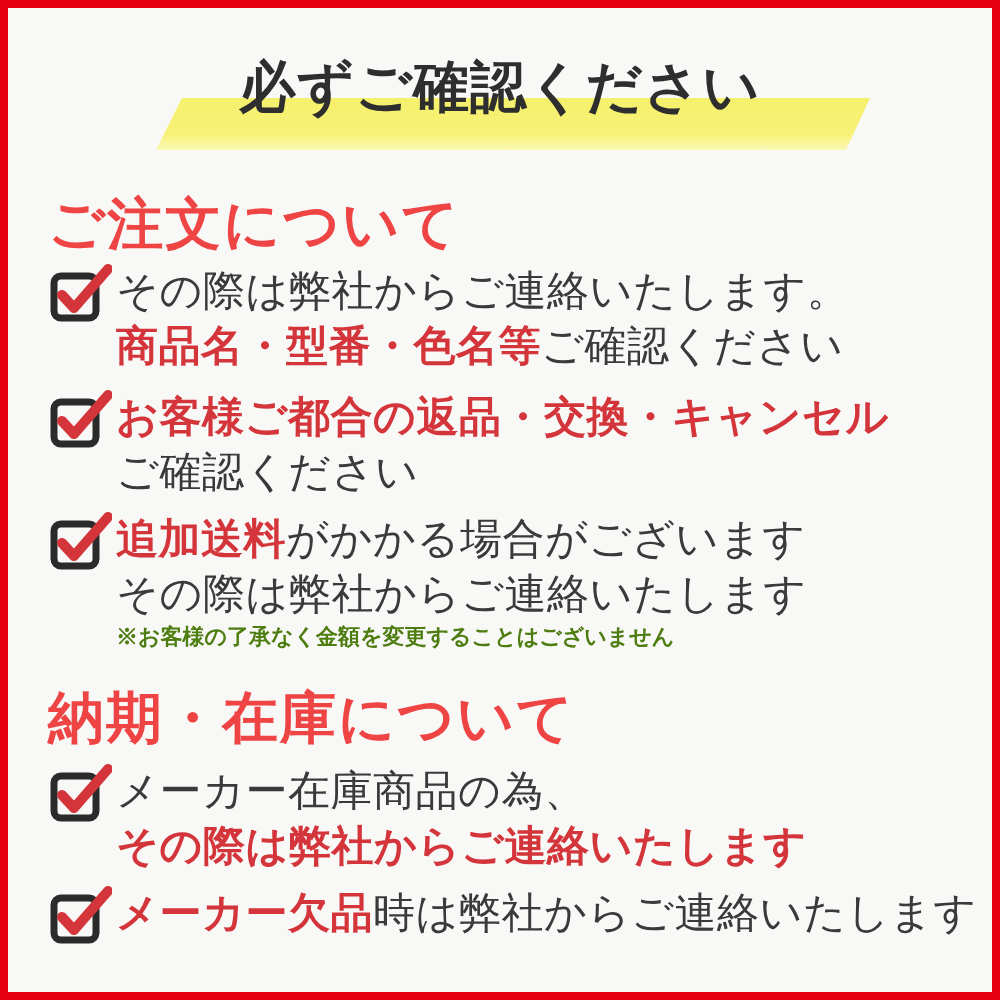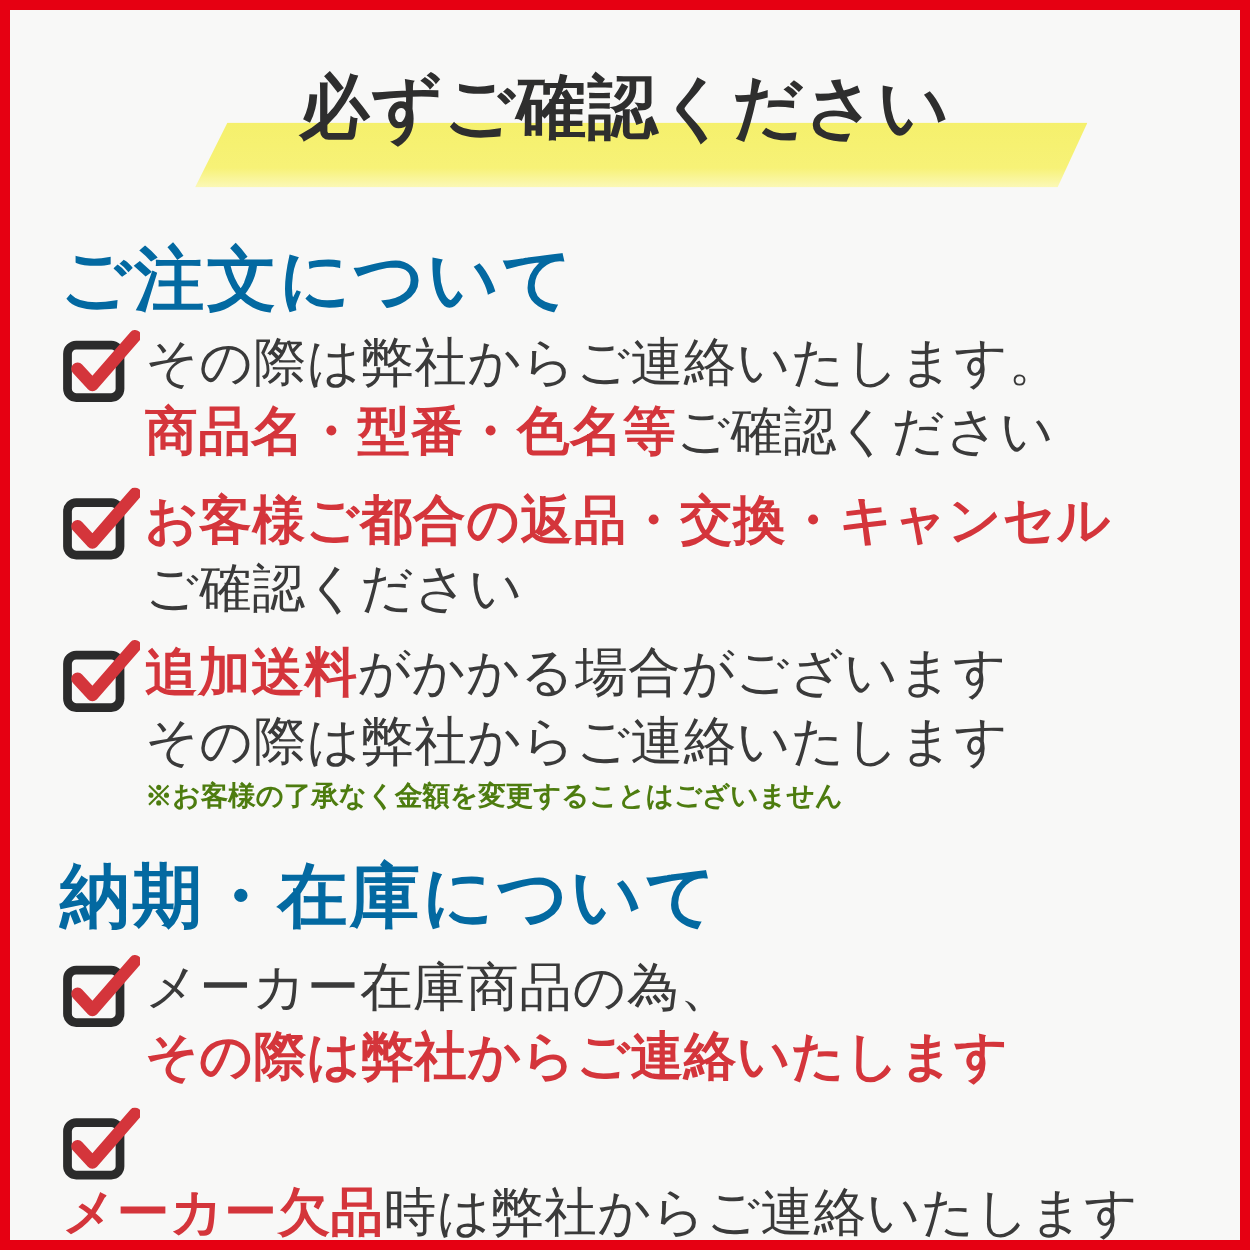--- a/index.html
+++ b/index.html
@@ -12,27 +12,27 @@
     position:absolute; left:148px; top:90px; width:714px; height:52px;
     background:linear-gradient(180deg,#f5f06c 0%, #f7f277 70%, #fbf8b8 100%);
     clip-path:polygon(26px 0, 714px 0, 690px 52px, 0 52px);
   }
   .title {
     position:absolute; top:46px; left:0; width:100%; margin:0; text-align:center;
     font-size:56px; font-weight:bold; color:#2e2e2e; letter-spacing:1px; line-height:1.2;
   }
   .heading {
     position:absolute; left:40px; margin:0; font-size:56px; font-weight:bold;
-    color:#0369a1; line-height:1.1; letter-spacing:2px;
+    color:#ef4444; line-height:1.1; letter-spacing:2px;
   }
   .heading-order { top:186px; }
   .heading-stock { top:680px; }
   .item { position:absolute; left:42px; display:flex; align-items:flex-start; }
   .item-a { top:256px; } .item-b { top:382px; } .item-c { top:504px; }
-  .item-d { top:756px; } .item-e { top:878px;flex-direction:column; }
+  .item-d { top:756px; } .item-e { top:878px; }
   .check { width:62px; height:58px; flex:none; margin-right:4px; display:block; }
   .lines { font-size:42px; line-height:55px; color:#3a3a3a; letter-spacing:0.5px; }
   .lines p { margin:0; white-space:nowrap; }
   .red { color:#d4353b; font-weight:bold; }
   .note { font-size:22px; line-height:30px; margin-top:12px; font-weight:bold;
           color:#4d7c0f; letter-spacing:0; }
 </style>
 </head>
 <body>
 

